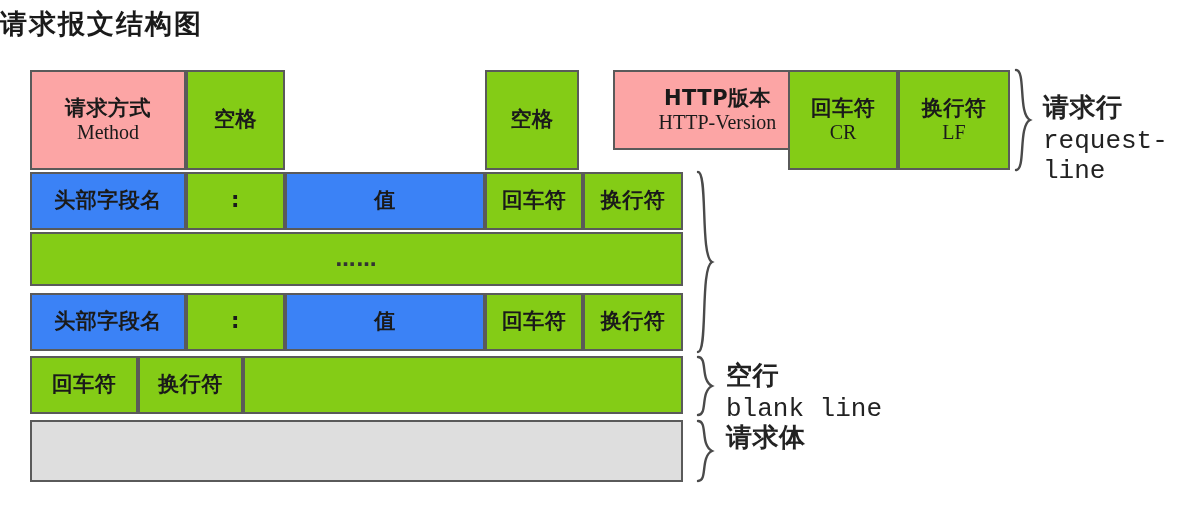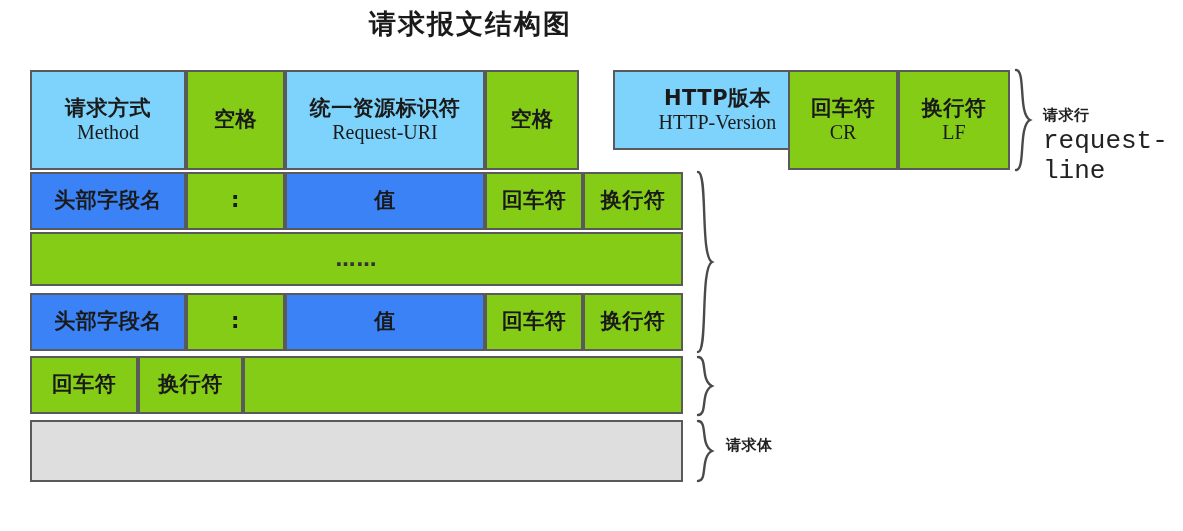--- a/index.html
+++ b/index.html
@@ -14,21 +14,20 @@
     font-family: "Liberation Serif", "DejaVu Serif", serif;
     color: #1a1a1a;
     overflow: hidden;
   }
 
   #page-title {
     position: absolute;
     top: 6px;
     left: 0;
     width: 941px;
-    text-align: center;
     font-family: "DejaVu Sans", "Liberation Sans", sans-serif;
     font-weight: bold;
     font-size: 27px;
     letter-spacing: 2px;
     color: #1a1a1a;
   }
 
   .diagram {
     position: absolute;
     left: 0;
@@ -55,21 +54,21 @@
     font-size: 21px;
     letter-spacing: 0.5px;
   }
   .cell .en {
     font-family: "Liberation Serif", "DejaVu Serif", serif;
     font-size: 20px;
     margin-top: 1px;
   }
   .cell.single .cn { font-size: 21px; }
 
-  .fill-dark  { background: #7dd3fc; }
+  .fill-dark  { background: #fca5a5; }
   .fill-mid   { background: #3b82f6; }
   .fill-light { background: #dedede; }
   .fill-white { background: #84cc16; }
 
   .dots {
     font-family: "DejaVu Sans", "Liberation Sans", sans-serif;
     font-size: 20px;
     letter-spacing: 1px;
     font-weight: bold;
     color: #333;
@@ -84,25 +83,24 @@
     user-select: none;
   }
   .brace svg { display: block; }
 
   .annot {
     position: absolute;
     font-family: "DejaVu Sans", "Liberation Sans", sans-serif;
   }
   .annot .cn {
     font-weight: bold;
-    font-size: 15px;
+    font-size: 26px;
     letter-spacing: 0.5px;
     display: block;
     color: #222;
-    margin-top: 16px;
   }
   .annot .en {
     font-family: Liberation Mono, monospace;
     font-size: 26px;
     display: block;
     margin-top: 1px;
     color: #222;
   }
 </style>
 </head>
@@ -114,24 +112,20 @@
 
   <div class="cell fill-dark" style="left:30px;  top:70px;  width:156px; height:100px;">
     <span class="cn">请求方式</span>
     <span class="en">Method</span>
   </div>
 
   <div class="cell fill-white single" style="left:186px; top:70px;  width:99px;  height:100px;">
     <span class="cn">空格</span>
   </div>
 
-  <div class="cell fill-dark" style="left:285px; top:70px;  width:200px; height:100px;">
-    <span class="cn">统一资源标识符</span>
-    <span class="en">Request-URI</span>
-  </div>
 
   <div class="cell fill-white single" style="left:485px; top:70px;  width:94px;  height:100px;">
     <span class="cn">空格</span>
   </div>
 
   <div class="cell fill-dark" style="left:613px; top:70px;  width:209px; height:80px;">
     <span class="cn">HTTP版本</span>
     <span class="en">HTTP-Version</span>
   </div>
 
@@ -209,20 +203,24 @@
     <svg width="26" height="184" viewBox="0 0 26 184">
       <path d="M4 2 C14 2 6 86 18 92 C6 98 14 182 4 182" fill="none" stroke="#4a4a4a" stroke-width="2.4" stroke-linecap="round"></path>
     </svg>
   </div>
 
   <div class="brace" style="left:694px; top:355px;">
     <svg width="26" height="62" viewBox="0 0 26 62">
       <path d="M4 2 C14 2 6 25 18 31 C6 37 14 60 4 60" fill="none" stroke="#4a4a4a" stroke-width="2.4" stroke-linecap="round"></path>
     </svg>
   </div>
+  <div class="annot" style="left:726px; top:358px;">
+    <span class="cn">空行</span>
+    <span class="en">blank line</span>
+  </div>
 
   <div class="brace" style="left:694px; top:419px;">
     <svg width="26" height="64" viewBox="0 0 26 64">
       <path d="M4 2 C14 2 6 26 18 32 C6 38 14 62 4 62" fill="none" stroke="#4a4a4a" stroke-width="2.4" stroke-linecap="round"></path>
     </svg>
   </div>
   <div class="annot" style="left:726px; top:420px;">
     <span class="cn">请求体</span>
   </div>
 

